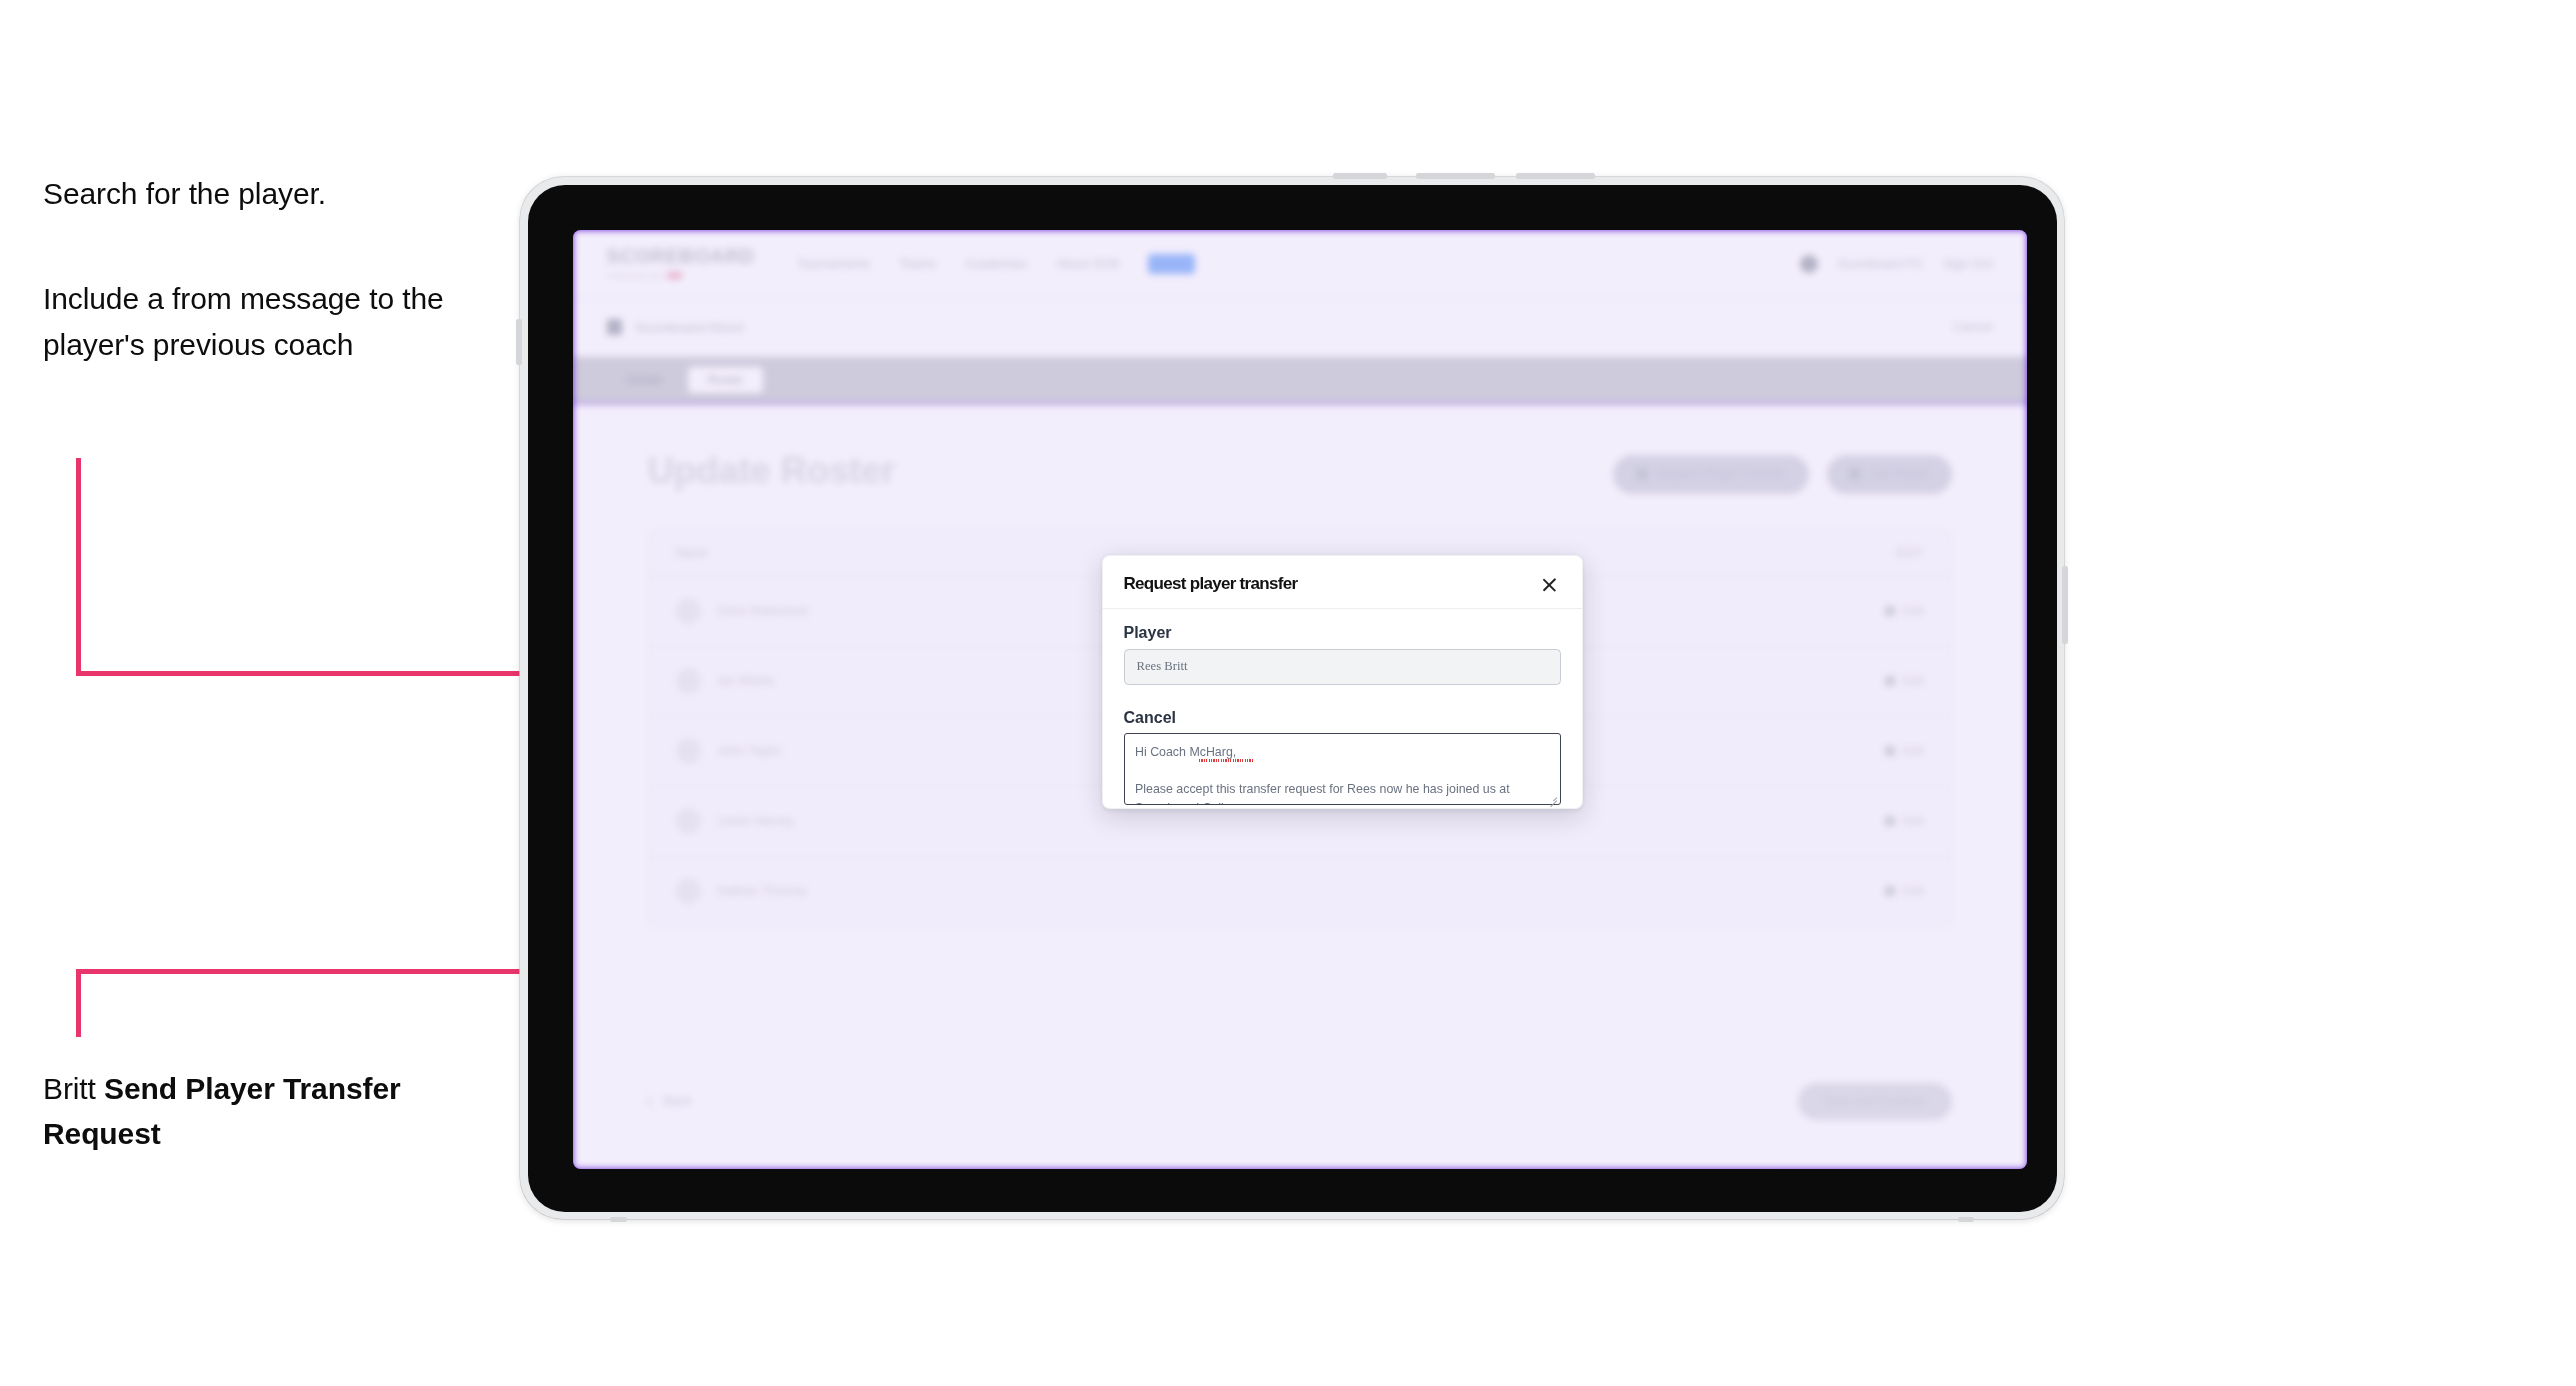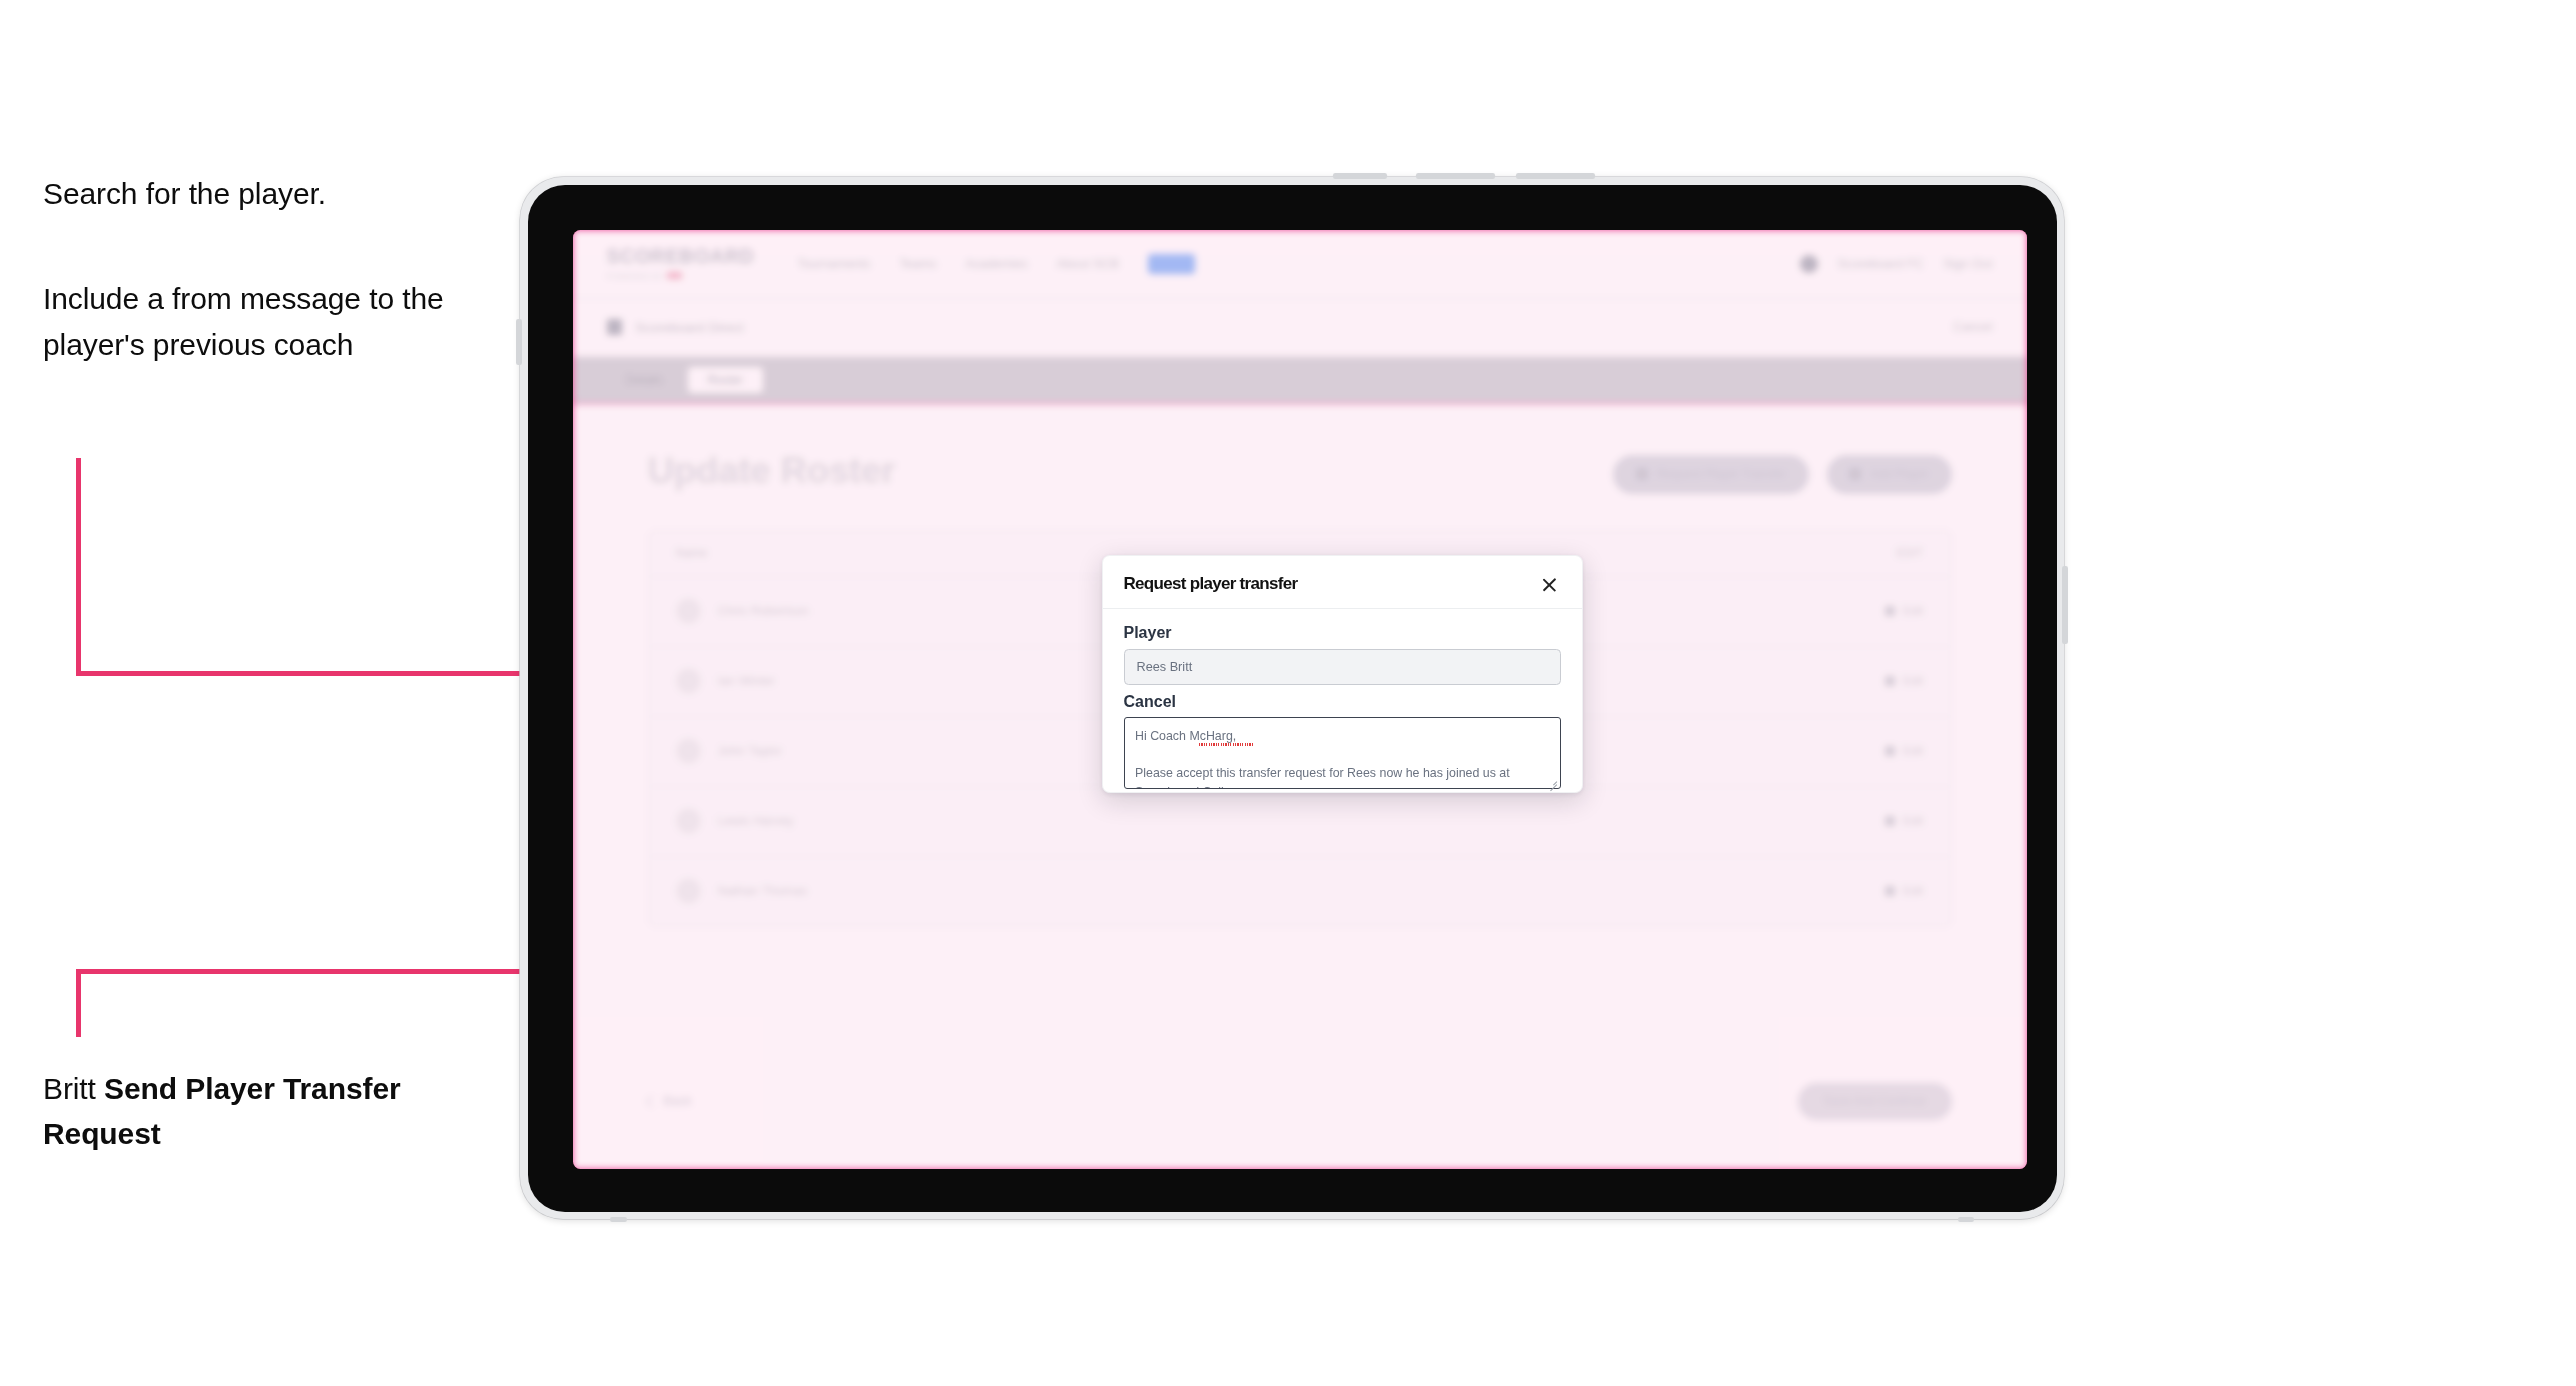--- a/index.html
+++ b/index.html
@@ -95,21 +95,21 @@
     width: 1529px;
     height: 1027px;
     background: #0b0b0b;
     border-radius: 37px;
   }
   #device-screen {
     position: absolute;
     left: 45px;  top: 45px;
     width: 1454px;
     height: 939px;
-    background: #ec4899;
+    background: #6d28d9;
     border-radius: 7.5px;
     overflow: hidden;
   }
   
   .devbtn { position: absolute; background: #d4d6d9; border-radius: 2.2px; }
   #btn-top-1 { left: 813px; top: -3.7px; width: 54px; height: 6px; }
   #btn-top-2 { left: 896px; top: -3.7px; width: 79px; height: 6px; }
   #btn-top-3 { left: 996px; top: -3.7px; width: 79px; height: 6px; }
   #btn-left-1 { left: -3.7px; top: 142px; width: 6px; height: 46px; }
   #btn-right-1 { right: -3.7px; top: 389px; width: 6px; height: 78px; }
@@ -269,23 +269,23 @@
   }
   .fieldlabel {
     font-size: 16px; font-weight: 700; color: #2b3443;
     margin-bottom: 6.7px; display: block;
   }
   #player-input {
     width: 100%; box-sizing: border-box;
     height: 36px; padding: 0 12px;
     background: #f2f3f5; border: 0.7px solid #c9ccd2; border-radius: 4.5px;
     font-size: 12.7px; color: #6a7280;
-    font-family: Liberation Sans, sans-serif;
+    font-family: Liberation Serif, serif;
     outline: none;
-    margin-bottom: 8px;
+    margin-bottom: 24px;
   }
   #message-wrap { position: relative; margin-bottom: 3px; }
   #message-input {
     width: 100%; box-sizing: border-box;
     height: 72px;
     padding: 8.2px 10.5px;
     background: #ffffff; border: 1px solid #3d4350; border-radius: 3px;
     font-size: 12.4px; line-height: 1.52; color: #6a7280;
     font-family: "Liberation Sans", sans-serif;
     resize: none; outline: none; overflow: hidden;

